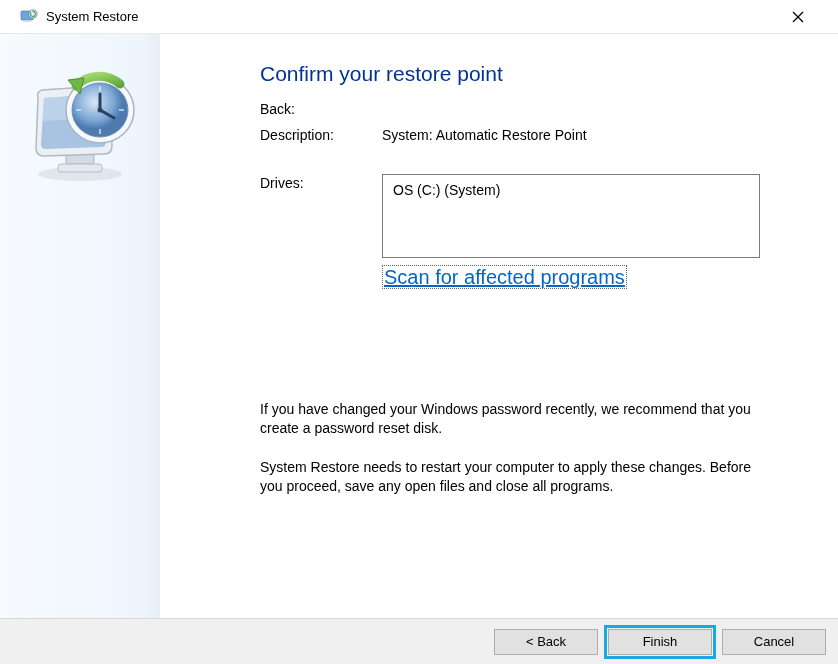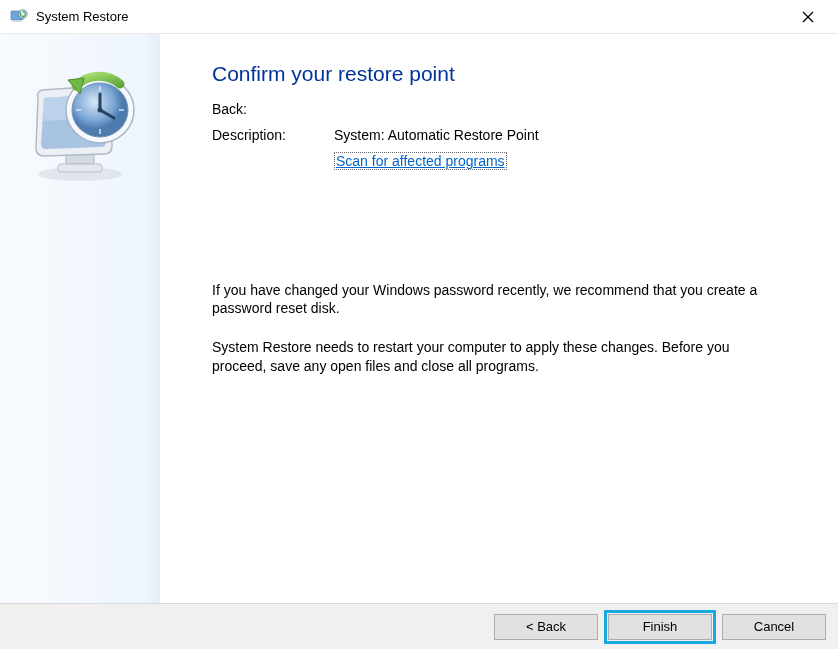--- a/index.html
+++ b/index.html
@@ -14,21 +14,21 @@
       background: #fff;
       width: 838px;
       height: 664px;
       overflow: hidden;
       position: relative;
     }
     .titlebar {
       height: 34px;
       display: flex;
       align-items: center;
-      padding: 0 10px;
+      padding: 0 20px;
       border-bottom: 1px solid #e8e8e8;
       background: #fff;
     }
     .titlebar .app-icon {
       width: 18px;
       height: 18px;
       margin-right: 8px;
       display: inline-flex;
       align-items: center;
       justify-content: center;
@@ -58,21 +58,21 @@
       padding: 28px 14px;
       display: flex;
       justify-content: center;
       align-items: flex-start;
     }
     .sidebar svg {
       margin-top: 6px;
     }
     .content {
       flex: 1;
-      padding: 28px 70px 10px 52px;
+      padding: 28px 70px 10px 100px;
       color: #000;
     }
     .heading {
       font-size: 21px;
       color: #003399;
       font-weight: 400;
       margin-bottom: 14px;
     }
     .subtext {
       font-size: 14px;
@@ -107,42 +107,42 @@
       border: 1px solid #7a7a7a;
       width: 378px;
       height: 84px;
       padding: 6px 10px;
       font-size: 14px;
       background: #fff;
     }
     .scan-link {
       margin-left: 122px;
       margin-top: 6px;
-      font-size: 14px;
+      font-size: 20px;
     }
     .scan-link a {
       color: #0066cc;
       text-decoration: underline;
       border: 1px dotted #666;
       padding: 0 1px;
       cursor: pointer;
     }
     .note-block {
       margin-top: 110px;
       font-size: 14px;
       line-height: 1.35;
     }
     .note-block p {
       margin-bottom: 20px;
     }
     .footer {
       position: absolute;
       left: 0;
       right: 0;
-      bottom: 15px;
+      bottom: 0;
       height: 46px;
       border-top: 1px solid #d8d8d8;
       background: #f0f0f0;
       display: flex;
       align-items: center;
       justify-content: flex-end;
       padding: 0 12px;
       gap: 10px;
     }
     .btn {
@@ -224,20 +224,26 @@
     <h1 class="heading">Confirm your restore point</h1>
 
     <div class="info-table">
       <div class="info-row">
         <div class="info-label">Back:</div>
       </div>
       <div class="info-row">
         <div class="info-label">Description:</div>
         <div class="info-value">System: Automatic Restore Point</div>
       </div>
+      <div class="drives-row">
+        <div class="info-label">Drives:</div>
+        <div class="drives-box">
+          <div>OS (C:) (System)</div>
+        </div>
+      </div>
       <div class="scan-link">
         <a>Scan for affected programs</a>
       </div>
     </div>
 
     <div class="note-block">
       <p>If you have changed your Windows password recently, we recommend that you create a password reset disk.</p>
       <p>System Restore needs to restart your computer to apply these changes. Before you proceed, save any open files and close all programs.</p>
     </div>
   </div>

